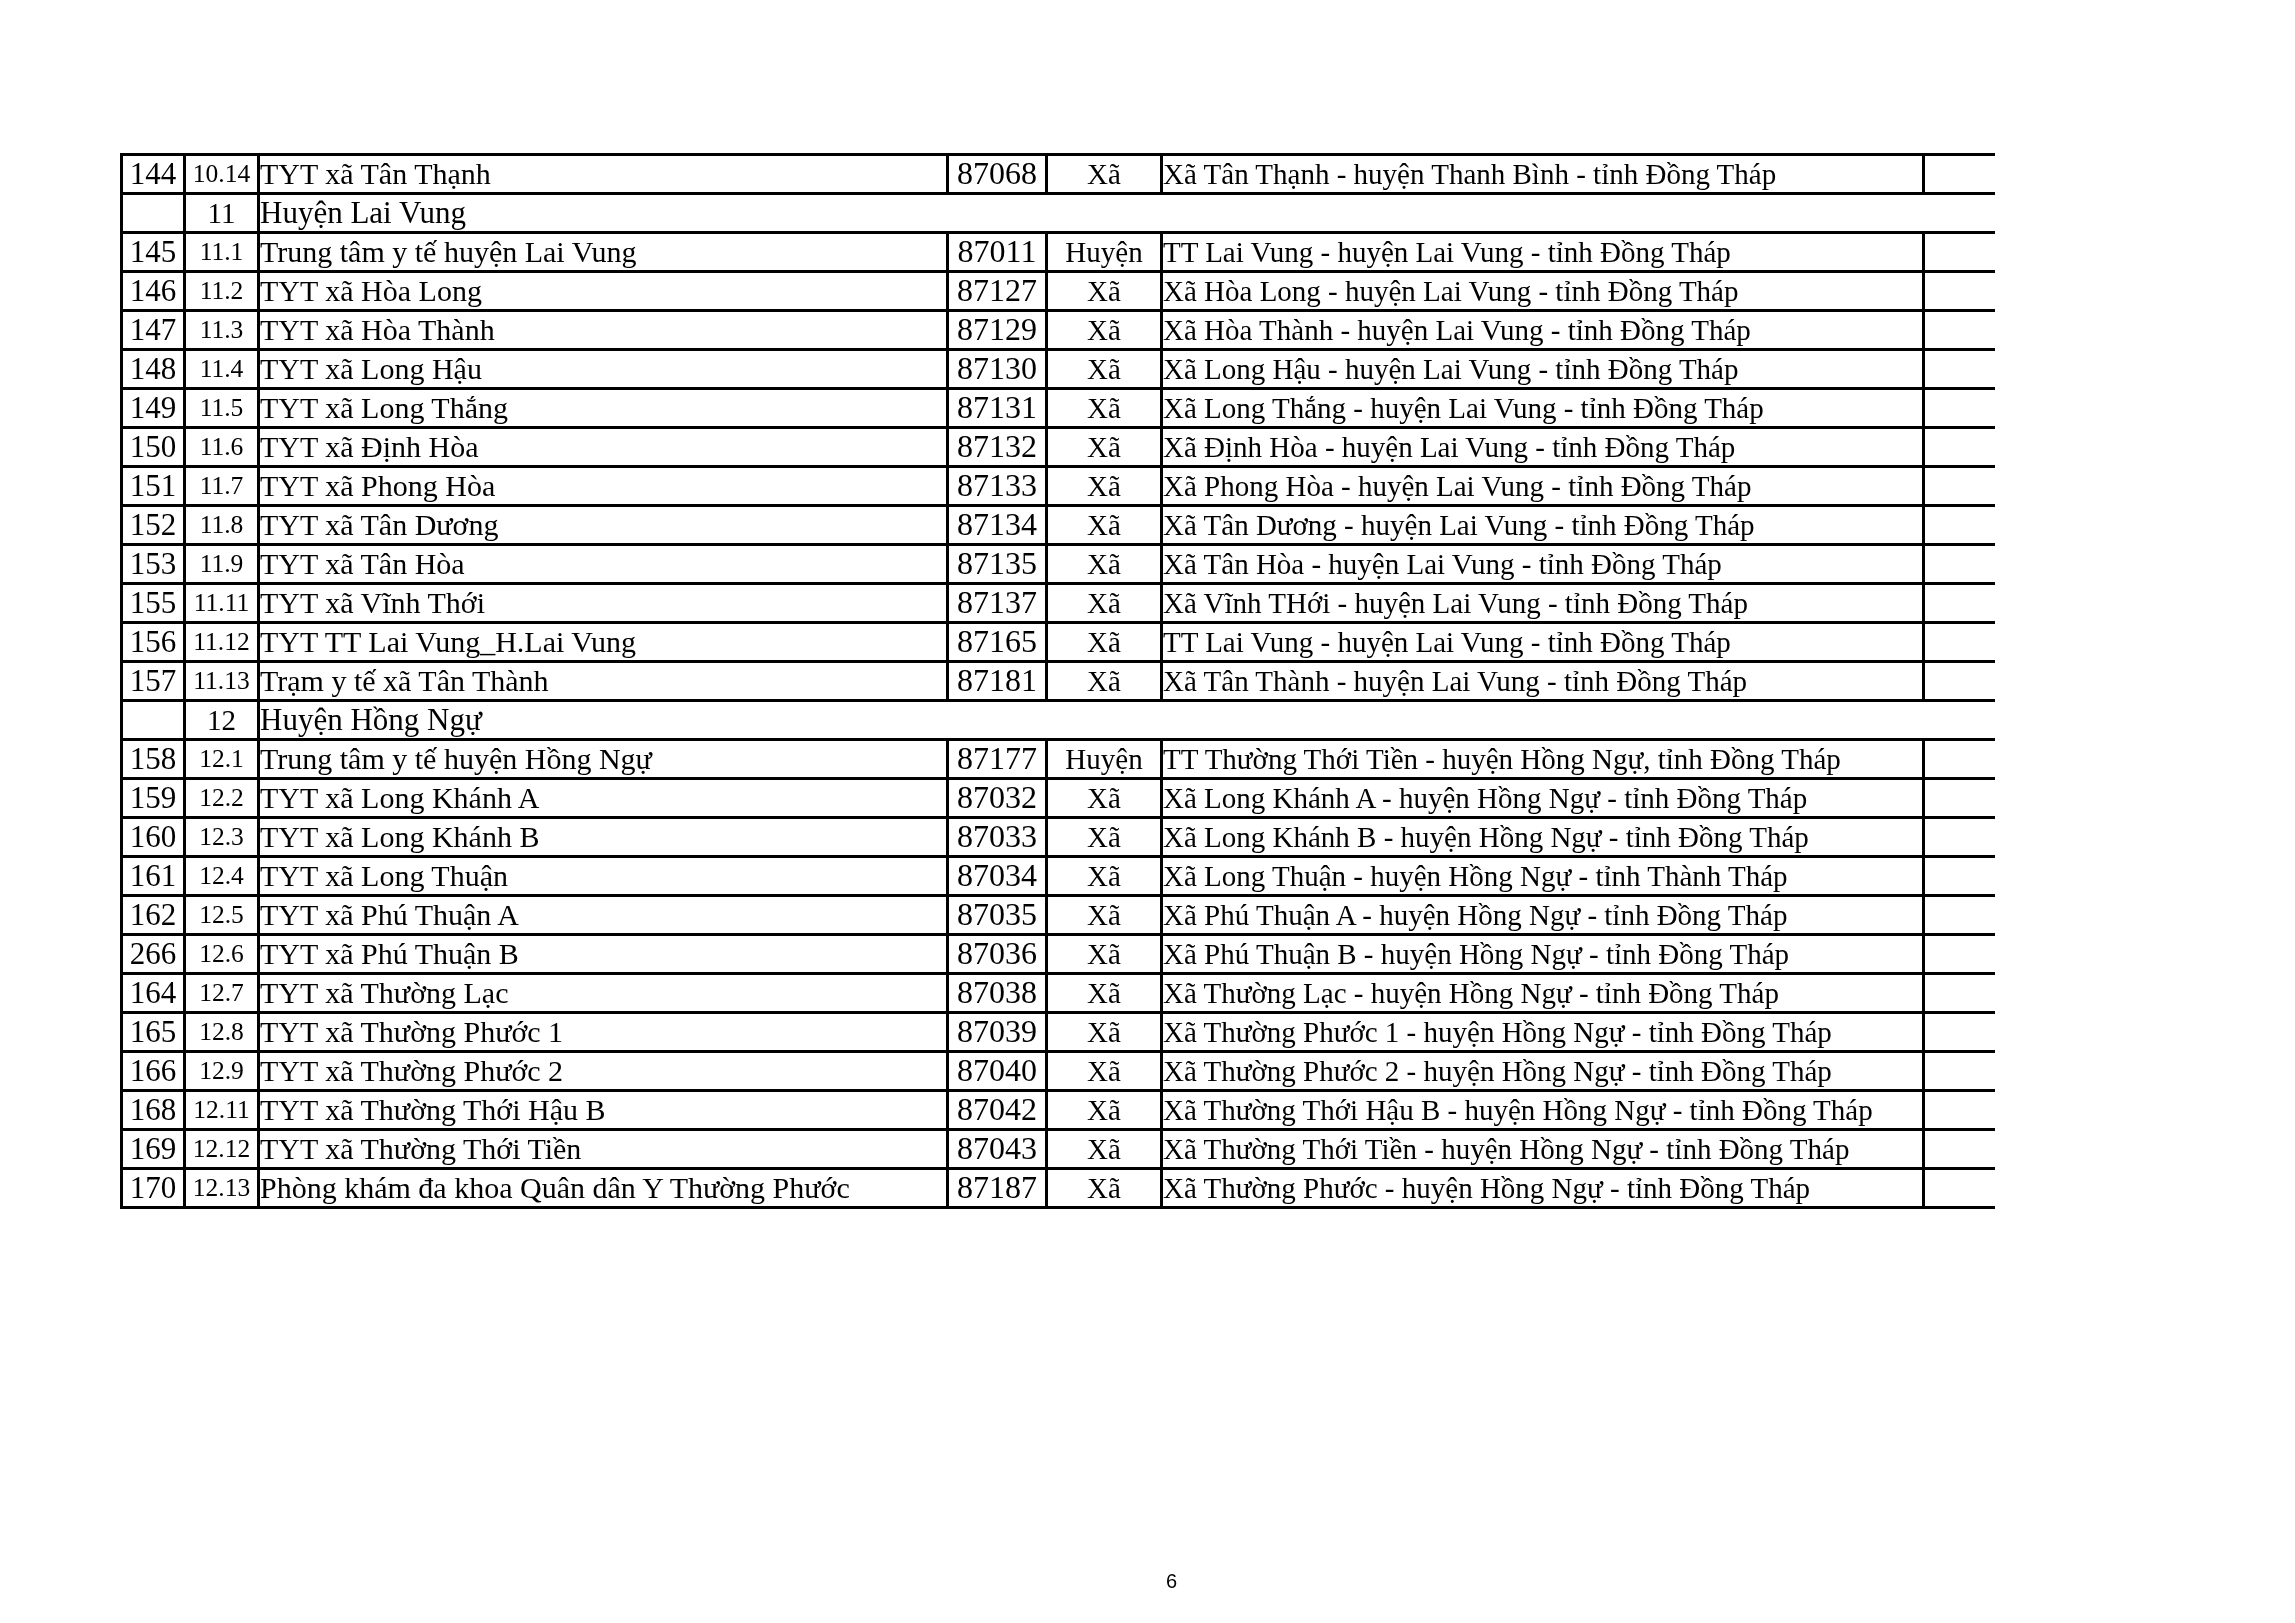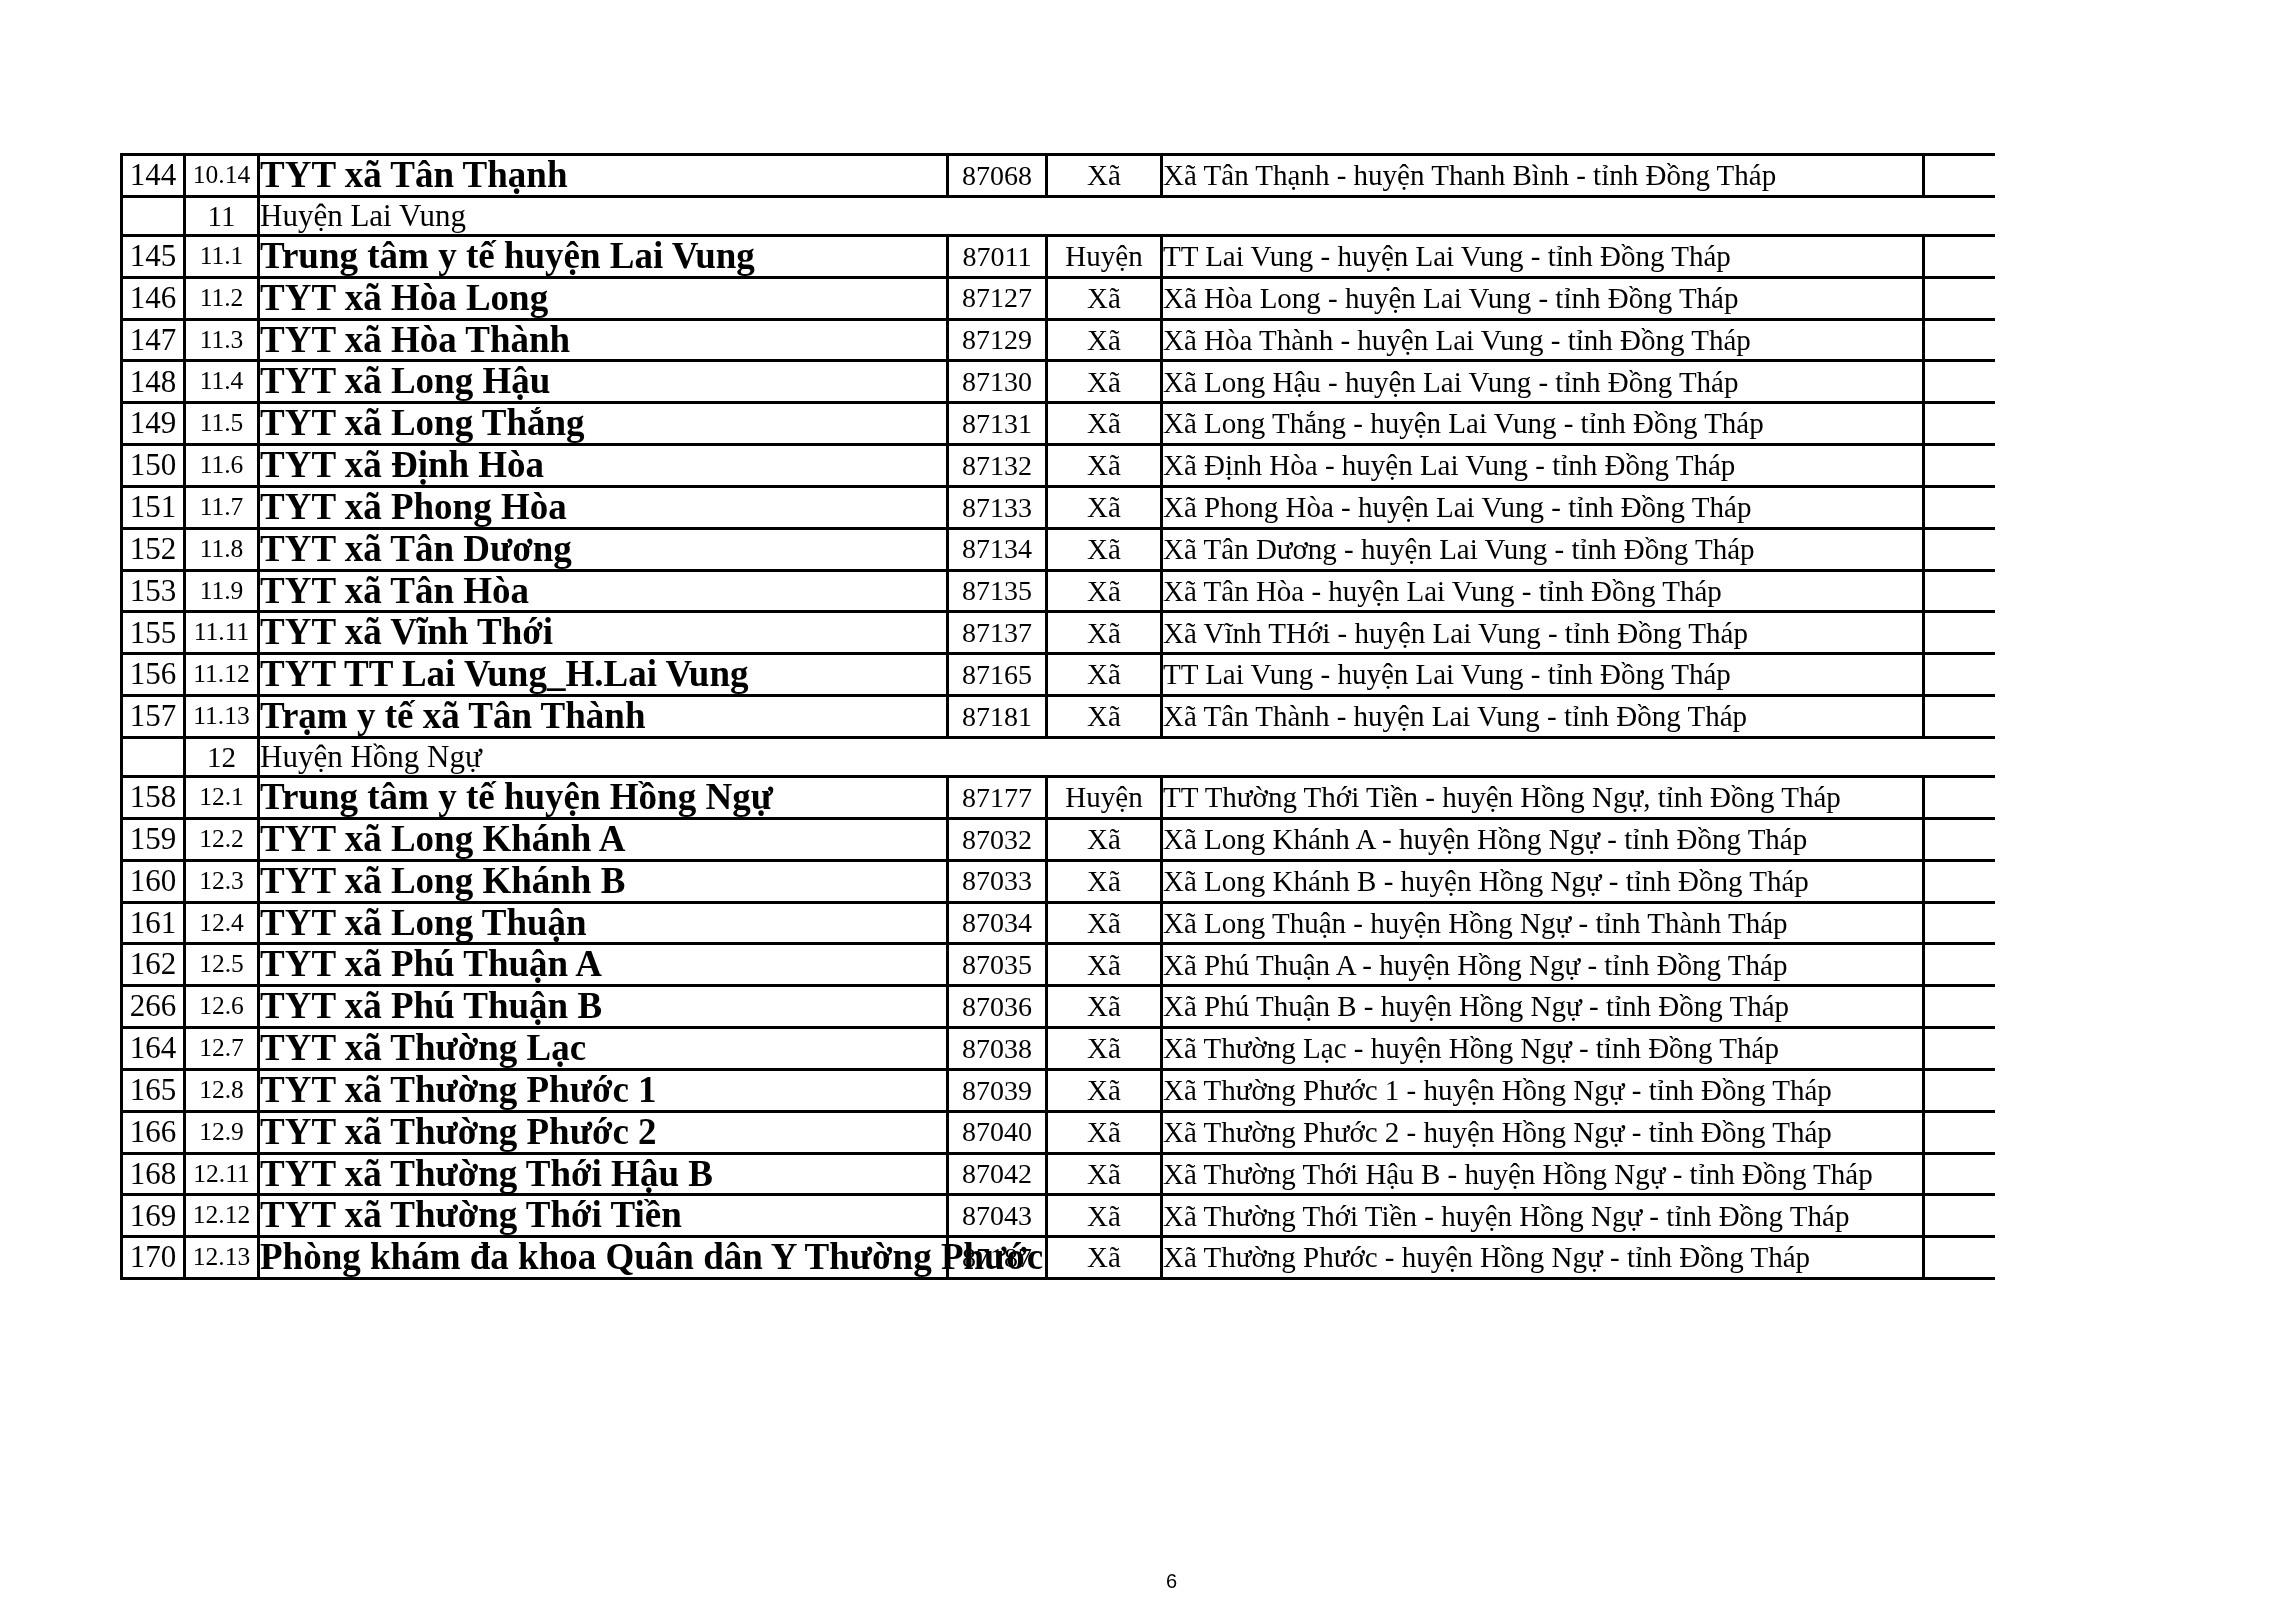--- a/index.html
+++ b/index.html
@@ -29,22 +29,22 @@
     border: 3.9px solid #000000;
     height: 36px;            
     padding: 0;
     vertical-align: middle;
     white-space: nowrap;
     overflow: visible;
     line-height: 1.05;
   }
   td.no      { font-size: 31px; text-align: center; }
   td.sub     { font-size: 25.5px; text-align: center; }
-  td.name    { font-size: 37px; text-align: left; padding-left: 6.5px; font-weight: bold; }
-  td.code    { font-size: 28px; text-align: center; }
+  td.name    { font-size: 30px; text-align: left; padding-left: 6.5px; }
+  td.code    { font-size: 32px; text-align: center; }
   td.type    { font-size: 29px; text-align: center; }
   td.address { font-size: 29px; text-align: left; padding-left: 6.5px; }
   td.extra   { font-size: 29px; }
   tr.section td { font-weight: normal; }
   tr.section td.sub  { font-size: 29px; }
   tr.section td.name { font-size: 31px; }
   .page-number {
     position: absolute;
     left: 1166px;
     top: 1570px;

